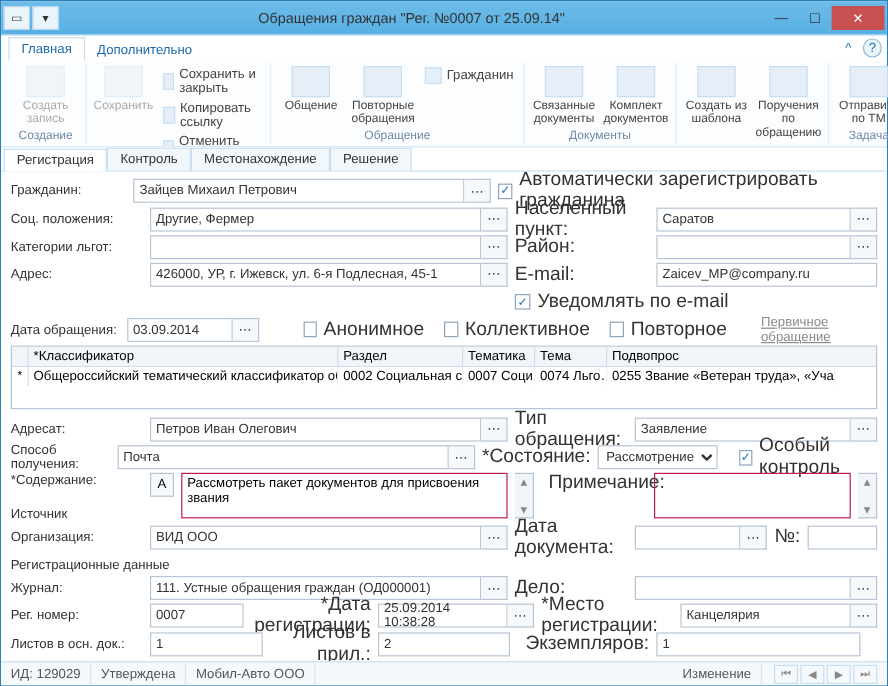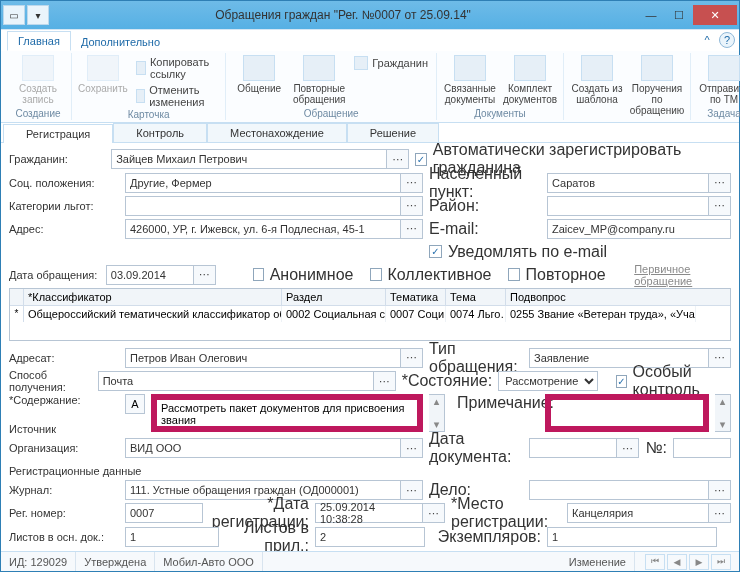--- a/index.html
+++ b/index.html
@@ -24,39 +24,39 @@
 .ribbon-btn-lg { width: 58px; display: flex; flex-direction: column; align-items: center; padding: 2px 2px 0; color: #444; }
 .ribbon-btn-lg .ricon { width: 32px; height: 26px; background: #e6eff7; border: 1px solid #c7dff2; }
 .ribbon-btn-lg.disabled { color: #aaa; }
 .ribbon-btn-lg.disabled .ricon { opacity: .5; }
 .ribbon-btn-lg .rlabel { text-align: center; font-size: 10px; line-height: 11px; margin-top: 2px; }
 .ribbon-col { display: flex; flex-direction: column; gap: 2px; padding-top: 2px; }
 .ribbon-btn-sm { display: flex; align-items: center; gap: 4px; font-size: 10px; color: #444; padding: 1px 4px; }
 .ribbon-btn-sm .sicon { width: 14px; height: 14px; background: #e6eff7; border: 1px solid #c7dff2; }
 .content { flex: 1; background: #fff; display: flex; flex-direction: column; overflow: hidden; }
 .subtabs { display: flex; background: #fff; border-bottom: 1px solid #c7dff2; padding-left: 2px; }
-.subtab { padding: 3px 22px; font-size: 11px; border: 1px solid #c7dff2; border-bottom: none; margin-right: 0; background: #f1f7fb; color: #333; cursor: pointer; }
+.subtab { padding: 3px 10px; font-size: 11px; border: 1px solid #c7dff2; border-bottom: none; margin-right: 0; background: #f1f7fb; color: #333; cursor: pointer; }
 .subtab.active { background: #fff; position: relative; top: 1px; }
 .form-area { flex: 1; padding: 6px 8px 4px; overflow: hidden; display: flex; flex-direction: column; gap: 3px; }
 .row { display: flex; align-items: center; gap: 6px; min-height: 20px; }
 .lbl { width: 110px; font-size: 11px; color: #333; }
 .lbl-s { font-size: 16px; color: #333; }
 .inp { height: 20px; border: 1px solid #b7c5d4; background: #fff; padding: 0 4px; display: flex; align-items: center; font-size: 11px; color: #333; }
 .inp-wrap { display: flex; flex: 1; }
 .inp-wrap .inp { flex: 1; }
 .dots { width: 22px; height: 20px; border: 1px solid #b7c5d4; border-left: none; background: #f6f9fc; display: flex; align-items: center; justify-content: center; font-size: 11px; color: #444; cursor: pointer; }
 .chk { width: 13px; height: 13px; border: 1px solid #8fa6bb; display: inline-flex; align-items: center; justify-content: center; background: #fff; font-size: 10px; color: #2a72af; }
 .chk.checked::after { content: "✓"; }
 .grid { border: 1px solid #b7c5d4; }
 .grid-head { display: flex; background: #f1f5f9; border-bottom: 1px solid #d2ddea; }
 .grid-cell { padding: 2px 4px; font-size: 11px; border-right: 1px solid #d2ddea; overflow: hidden; white-space: nowrap; }
 .grid-body { display: flex; background: #fff; }
 .grid-body .grid-cell { border-right: 1px solid #eef2f6; }
 .grid-star { width: 14px; display: flex; align-items: center; justify-content: center; border-right: 1px solid #d2ddea; font-size: 10px; }
-.textarea { flex: 1; height: 38px; border: 6px solid #be185d; padding: 2px 4px; font-size: 11px; overflow: hidden; }
+.textarea { flex: 1; height: 38px; border: 1px solid #be185d; padding: 2px 4px; font-size: 11px; overflow: hidden; }
 .link { color: #8a8a8a; font-size: 11px; text-decoration: underline; }
 .fieldset-lbl { font-size: 11px; color: #333; margin-top: 4px; }
 .statusbar { height: 20px; border-top: 1px solid #c7dff2; background: #f6f9fc; display: flex; align-items: center; font-size: 11px; color: #555; }
 .statusbar .cell { padding: 0 8px; border-right: 1px solid #d8e4ef; height: 100%; display: flex; align-items: center; }
 .statusbar .spacer { flex: 1; }
 .nav-btn { width: 20px; height: 16px; border: 1px solid #c7dff2; display: inline-flex; align-items: center; justify-content: center; margin-left: 2px; font-size: 9px; color: #888; }
 select.inp { padding: 0 2px; }
 .scroll-stub { width: 16px; border: 1px solid #b7c5d4; border-left: none; background: #f1f5f9; display: flex; flex-direction: column; justify-content: space-between; align-items: center; font-size: 8px; color: #888; }
 </style>
 </head>
@@ -97,20 +97,24 @@
     </div>
     <div class="ribbon-group">
       <div class="grp-body">
         <div class="ribbon-btn-lg disabled">
           <div class="ricon"></div>
           <div class="rlabel">Сохранить</div>
         </div>
         <div class="ribbon-col">
           <div class="ribbon-btn-sm">
               <span class="sicon"></span>
+              <span>Сохранить и закрыть</span>
+            </div>
+          <div class="ribbon-btn-sm">
+              <span class="sicon"></span>
               <span>Копировать ссылку</span>
             </div>
           <div class="ribbon-btn-sm">
               <span class="sicon"></span>
               <span>Отменить изменения</span>
             </div>
         </div>
       </div>
       <div class="grp-cap">Карточка</div>
     </div>

